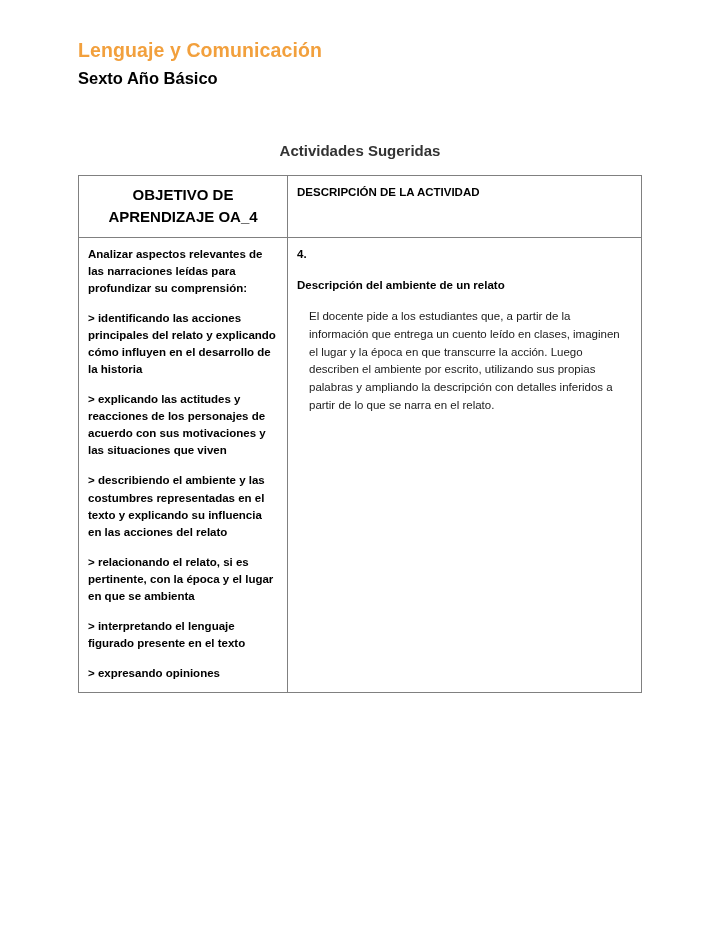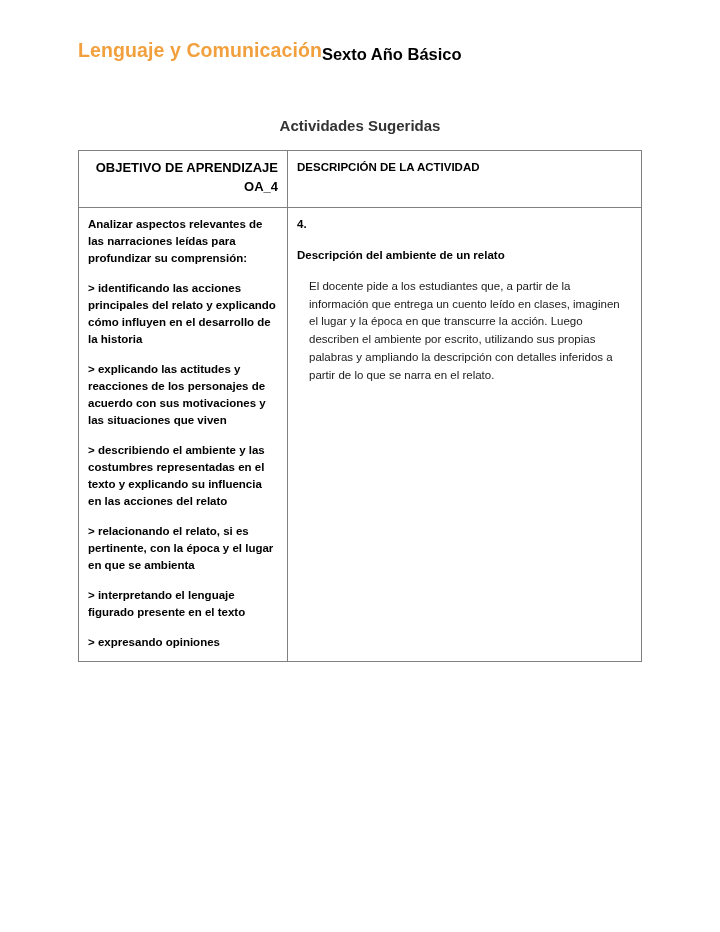--- a/index.html
+++ b/index.html
@@ -22,21 +22,21 @@
     padding: 38px 78px 0 78px;
     position: relative;
   }
   .header {
     display: flex;
     justify-content: space-between;
     align-items: flex-start;
   }
   .header-left {
     display: flex;
-    flex-direction: row;
+    flex-direction: column;
   }
   .header-right {
     display: flex;
     flex-direction: column;
     align-items: flex-end;
     padding-top: 2px;
   }
   .title-main {
     font-size: 19.5px;
     font-weight: bold;
@@ -78,22 +78,22 @@
     table-layout: fixed;
   }
   table.activities td,
   table.activities th {
     border: 1px solid #808080;
     vertical-align: top;
     padding: 8px 9px 10px 9px;
   }
   th.col-objective {
     width: 190px;
-    text-align: right;
-    font-size: 13px;
+    text-align: center;
+    font-size: 15px;
     font-weight: bold;
     line-height: 1.45;
     padding: 9px 9px 12px 9px;
   }
   th.col-description {
     text-align: left;
     font-size: 11.5px;
     font-weight: bold;
     line-height: 1.45;
     padding: 9px 9px 12px 9px;

